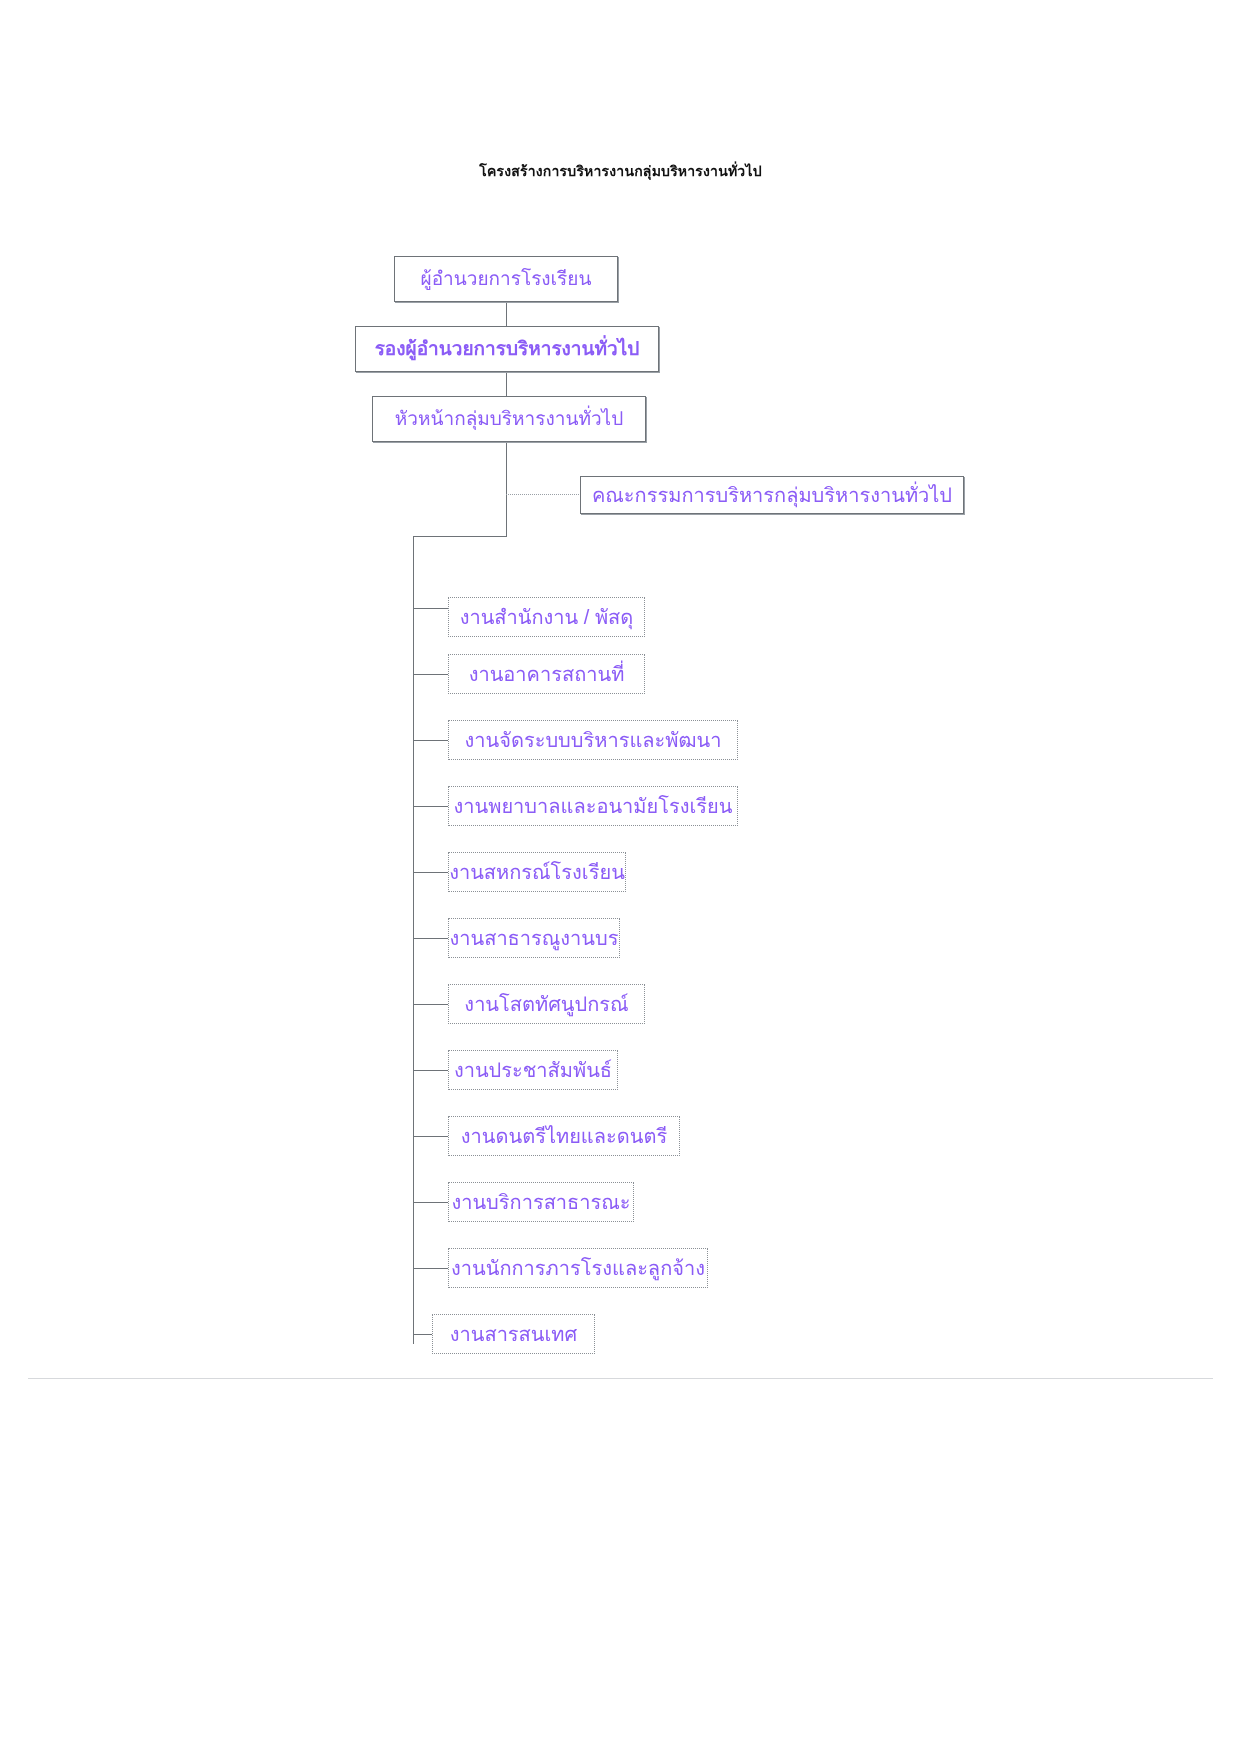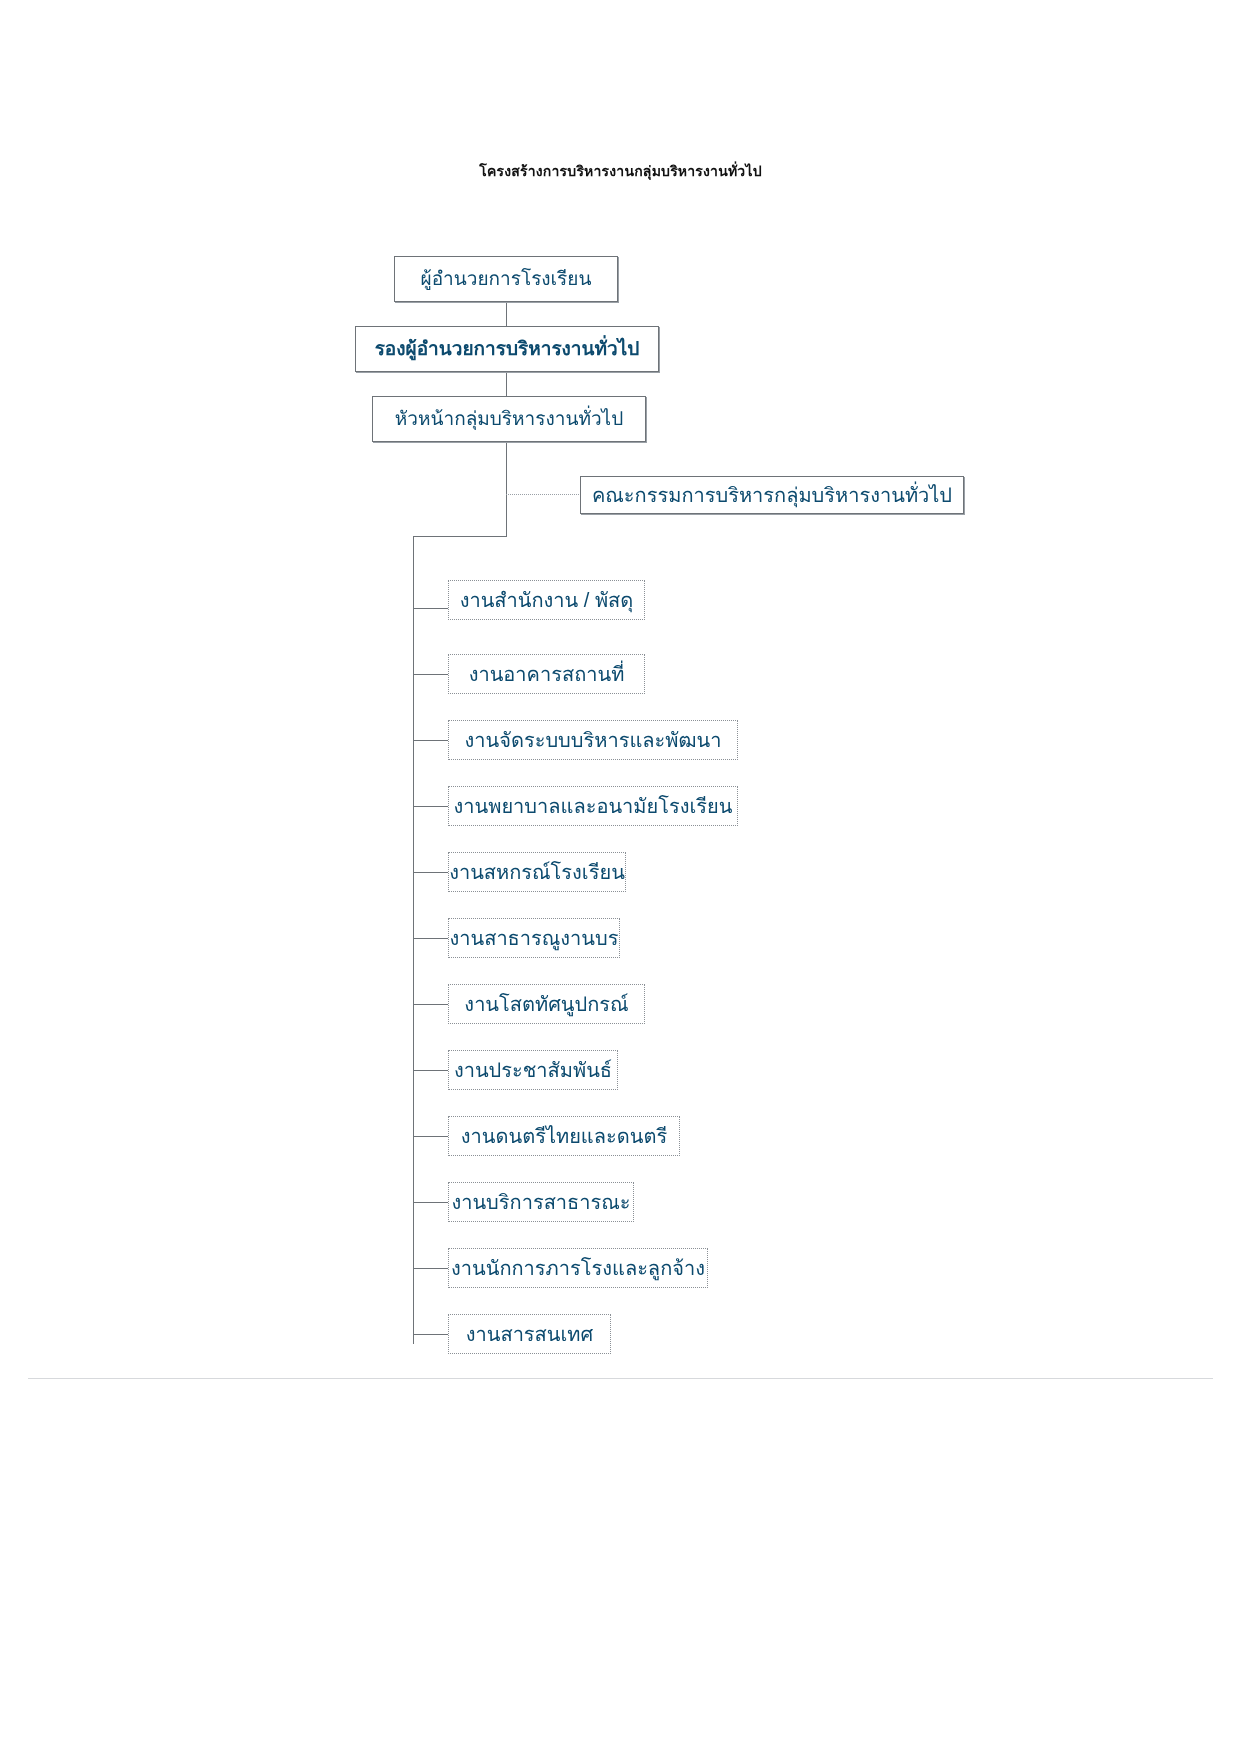--- a/index.html
+++ b/index.html
@@ -36,21 +36,21 @@
   }
 
   
   .node {
     position: absolute;
     box-sizing: border-box;
     background: #ffffff;
     display: flex;
     align-items: center;
     justify-content: center;
-    color: #0c4a6e;
+    color: #8b5cf6;
     z-index: 3;
   }
 
   .node.solid {
     border: 1.5px solid #6e7378;
     box-shadow: 1px 1px 0 0 #9aa0a6;
   }
 
   .node.dotted {
     border: 1.4px dotted #8b9096;
@@ -133,21 +133,21 @@
   <div class="node solid" style="left:580px; top:476px; width:384px; height:38px;">
     <span class="node-label">คณะกรรมการบริหารกลุ่มบริหารงานทั่วไป</span>
   </div>
 
   <div class="hline" style="left:413px; top:536px; width:94px;"></div>
 
   <div class="spine" style="left:413px; top:536px; height:808px;"></div>
 
   <div id="work-units">
       <div class="hline" style="left: 413px; top: 608px; width: 35px;"></div>
-      <div class="node dotted" style="left: 448px; top: 580px; width: 197px; height: 40px; text-align: right;">
+      <div class="node dotted" style="left: 448px; top: 597px; width: 197px; height: 40px; text-align: right;">
         <span class="node-label">งานสำนักงาน / พัสดุ</span>
       </div>
       <div class="hline" style="left: 413px; top: 674px; width: 35px;"></div>
       <div class="node dotted" style="left: 448px; top: 654px; width: 197px; height: 40px;">
         <span class="node-label">งานอาคารสถานที่</span>
       </div>
       <div class="hline" style="left: 413px; top: 740px; width: 35px;"></div>
       <div class="node dotted" style="left: 448px; top: 720px; width: 290px; height: 40px;">
         <span class="node-label">งานจัดระบบบริหารและพัฒนา</span>
       </div>
@@ -177,19 +177,19 @@
       </div>
       <div class="hline" style="left: 413px; top: 1202px; width: 35px;"></div>
       <div class="node dotted" style="left: 448px; top: 1182px; width: 186px; height: 40px;">
         <span class="node-label">งานบริการสาธารณะ</span>
       </div>
       <div class="hline" style="left: 413px; top: 1268px; width: 35px;"></div>
       <div class="node dotted" style="left: 448px; top: 1248px; width: 260px; height: 40px;">
         <span class="node-label">งานนักการภารโรงและลูกจ้าง</span>
       </div>
       <div class="hline" style="left: 413px; top: 1334px; width: 35px;"></div>
-      <div class="node dotted" style="left: 448px; top: 1314px; width: 163px; height: 40px;">
+      <div class="node dotted" style="left: 432px; top: 1314px; width: 163px; height: 40px;">
         <span class="node-label">งานสารสนเทศ</span>
       </div>
     </div>
 
   <div class="footer-rule"></div>
 </div>
 
 </body></html>

